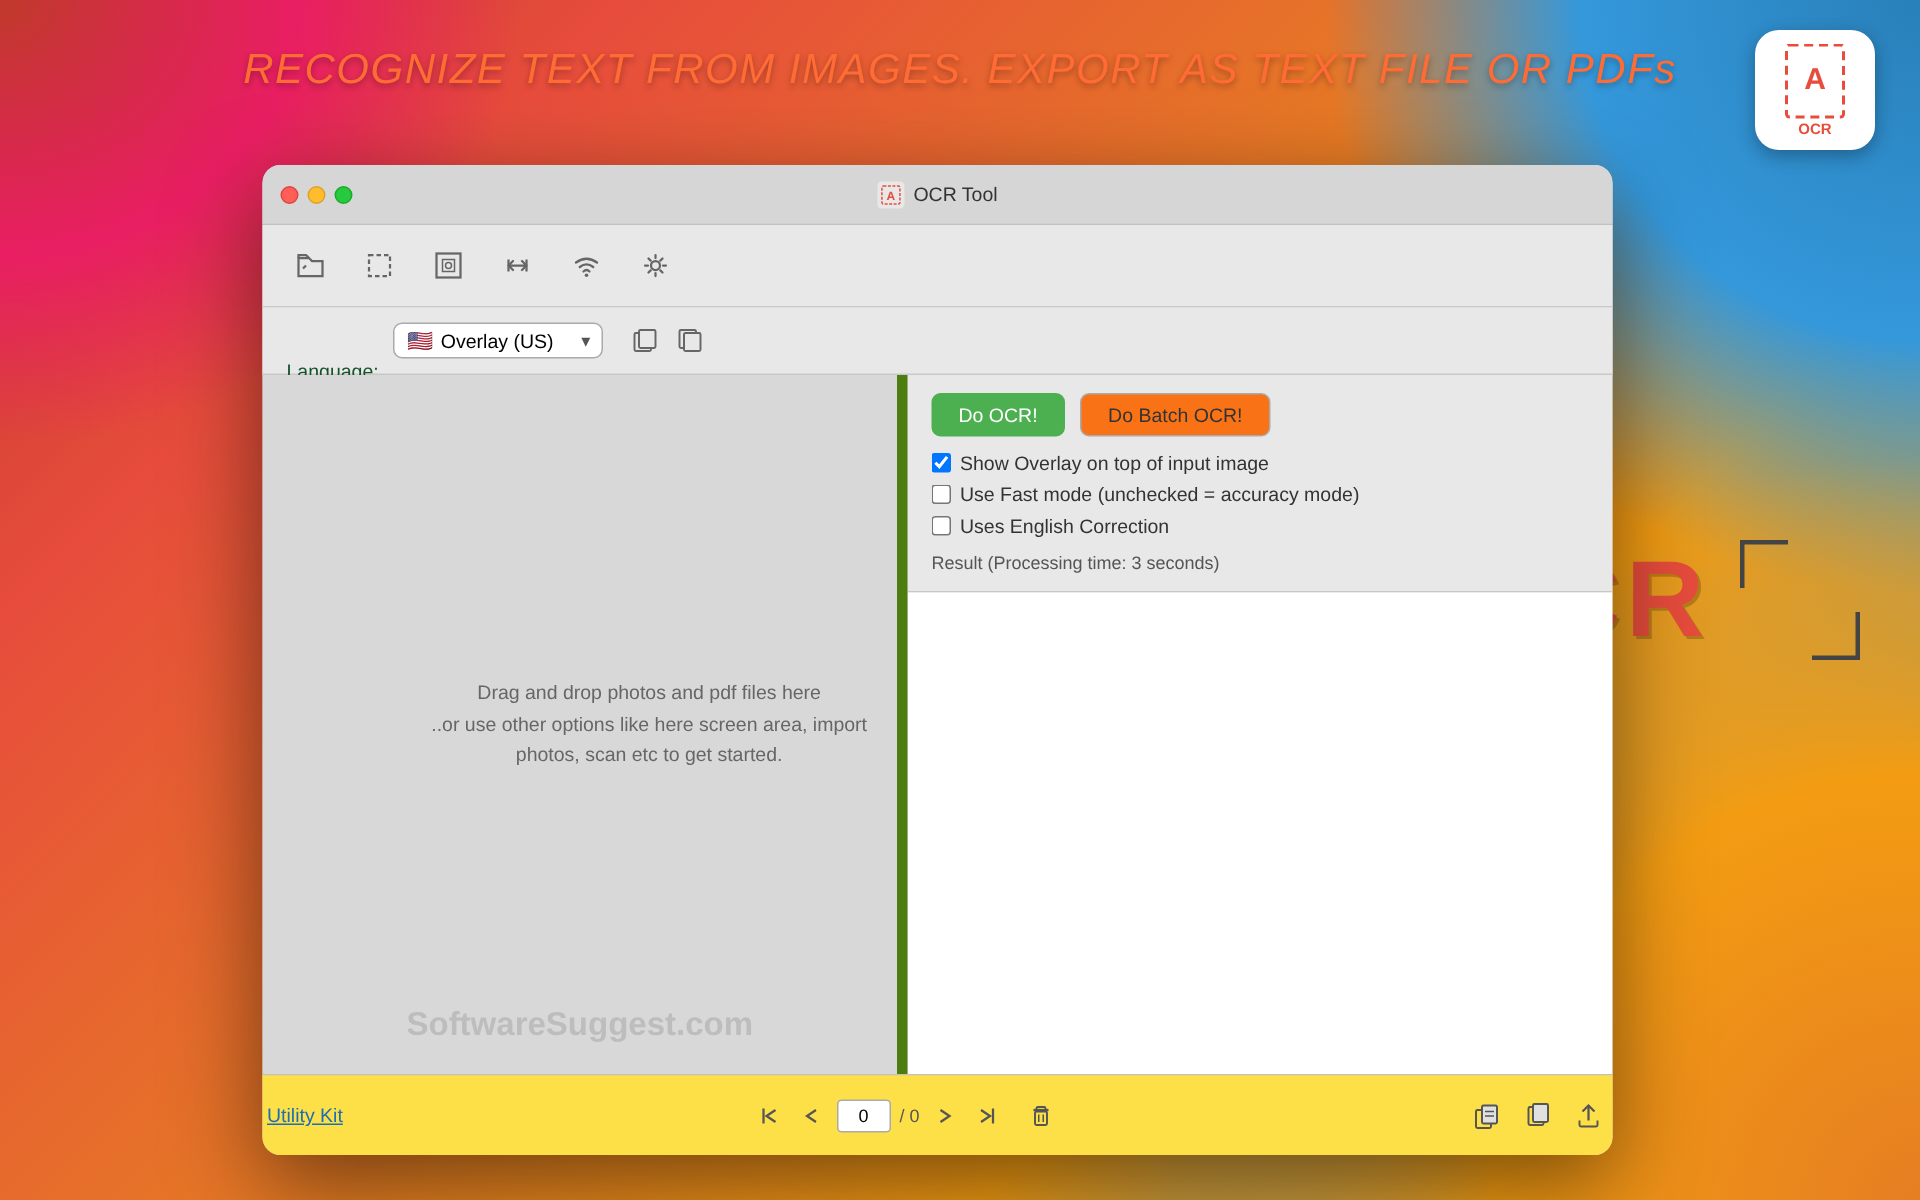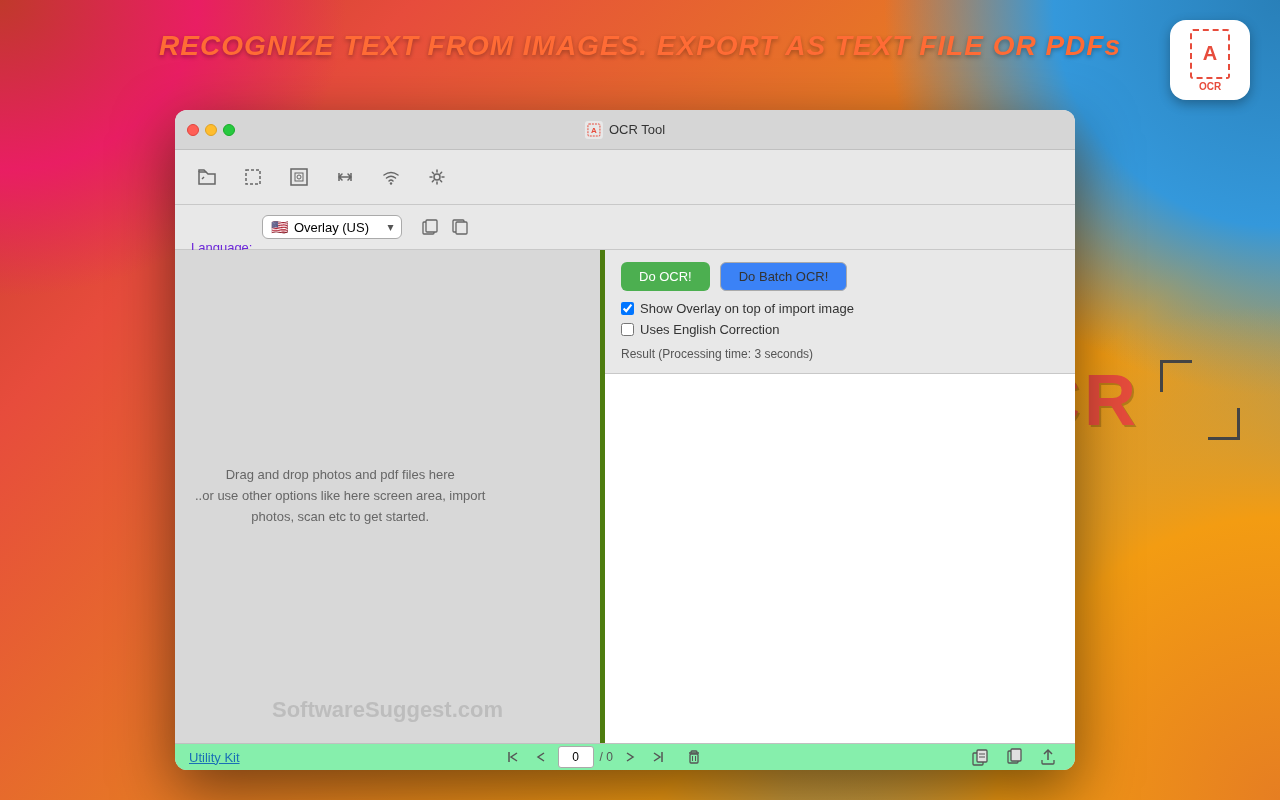--- a/index.html
+++ b/index.html
@@ -42,21 +42,21 @@
     }
 
     
     .header-text {
       position: absolute;
       top: 30px;
       left: 50%;
       transform: translateX(-50%);
       z-index: 5;
       font-size: 28px;
-      font-weight: 700;
+      font-weight: 400;
       color: #ff6b35;
       text-shadow: 0 2px 4px rgba(0,0,0,0.3);
       white-space: nowrap;
       letter-spacing: 1px;
       font-style: italic;
     }
 
     
     .app-icon {
       position: absolute;
@@ -201,21 +201,21 @@
       height: 45px;
       background: #e8e8e8;
       display: flex;
       align-items: center;
       padding: 0 16px;
       gap: 10px;
       border-bottom: 1px solid #c8c8c8;
     }
     .language-label {
       font-size: 13px;
-      color: #6d28d9;
+      color: #14532d;
       margin-top: 40px;
     }
     .language-select {
       display: flex;
       align-items: center;
       gap: 5px;
       background: white;
       border: 1px solid #aaa;
       border-radius: 6px;
       padding: 3px 8px;
@@ -249,23 +249,23 @@
     .main-content {
       display: flex;
       flex: 1;
       overflow: hidden;
     }
 
     
     .image-panel {
       flex: 0 0 430px;
       background: #d8d8d8;
-      border-right: 5px solid #4d7c0f;
-      display: flex;
-      align-items: flex-start;
+      border-right: 7px solid #4d7c0f;
+      display: flex;
+      align-items: flex-end;
       justify-content: center;
       flex-direction: column;
       color: #666;
       font-size: 13px;
       text-align: center;
       padding: 20px;
       position: relative;
     }
     .drop-text {
       line-height: 1.6;
@@ -308,21 +308,21 @@
       font-size: 13px;
       cursor: pointer;
       border: none;
       font-weight: 500;
     }
     .btn-ocr-primary {
       background: #4caf50;
       color: white;
     }
     .btn-ocr-secondary {
-      background: #3b82f6;
+      background: #f97316;
       color: #333;
       border: 1px solid #aaa;
     }
     .checkbox-row {
       display: flex;
       align-items: center;
       gap: 6px;
       font-size: 13px;
       color: #333;
     }
@@ -344,27 +344,27 @@
       border: none;
       resize: none;
       outline: none;
       padding: 10px;
       font-size: 13px;
       color: #333;
     }
 
     
     .bottom-bar {
-      height: 27px;
-      background: #86efac;
+      height: 54px;
+      background: #fde047;
       border-top: 1px solid #c0c0c0;
       border-radius: 0 0 12px 12px;
       display: flex;
       align-items: center;
-      padding: 0 14px;
+      padding: 0 3px;
     }
     .utility-link {
       font-size: 13px;
       color: #1a6fb5;
       text-decoration: underline;
       cursor: pointer;
     }
     .pagination {
       display: flex;
       align-items: center;
@@ -541,21 +541,25 @@
     <div class="right-panel">
 
       <div class="ocr-controls">
         <div class="ocr-buttons">
           <button class="btn-ocr btn-ocr-primary">Do OCR!</button>
           <button class="btn-ocr btn-ocr-secondary">Do Batch OCR!</button>
         </div>
 
         <div class="checkbox-row">
           <input type="checkbox" id="cb-overlay" checked="" style="">
-          <label for="cb-overlay">Show Overlay on top of import image</label>
+          <label for="cb-overlay">Show Overlay on top of input image</label>
+        </div>
+        <div class="checkbox-row">
+          <input type="checkbox" id="cb-fast" style="">
+          <label for="cb-fast">Use Fast mode (unchecked = accuracy mode)</label>
         </div>
         <div class="checkbox-row">
           <input type="checkbox" id="cb-lang" style="">
           <label for="cb-lang">Uses English Correction</label>
         </div>
         <div class="result-text">Result (Processing time: 3 seconds)</div>
       </div>
 
       <textarea class="text-output" placeholder="" style=""></textarea>
     </div>

